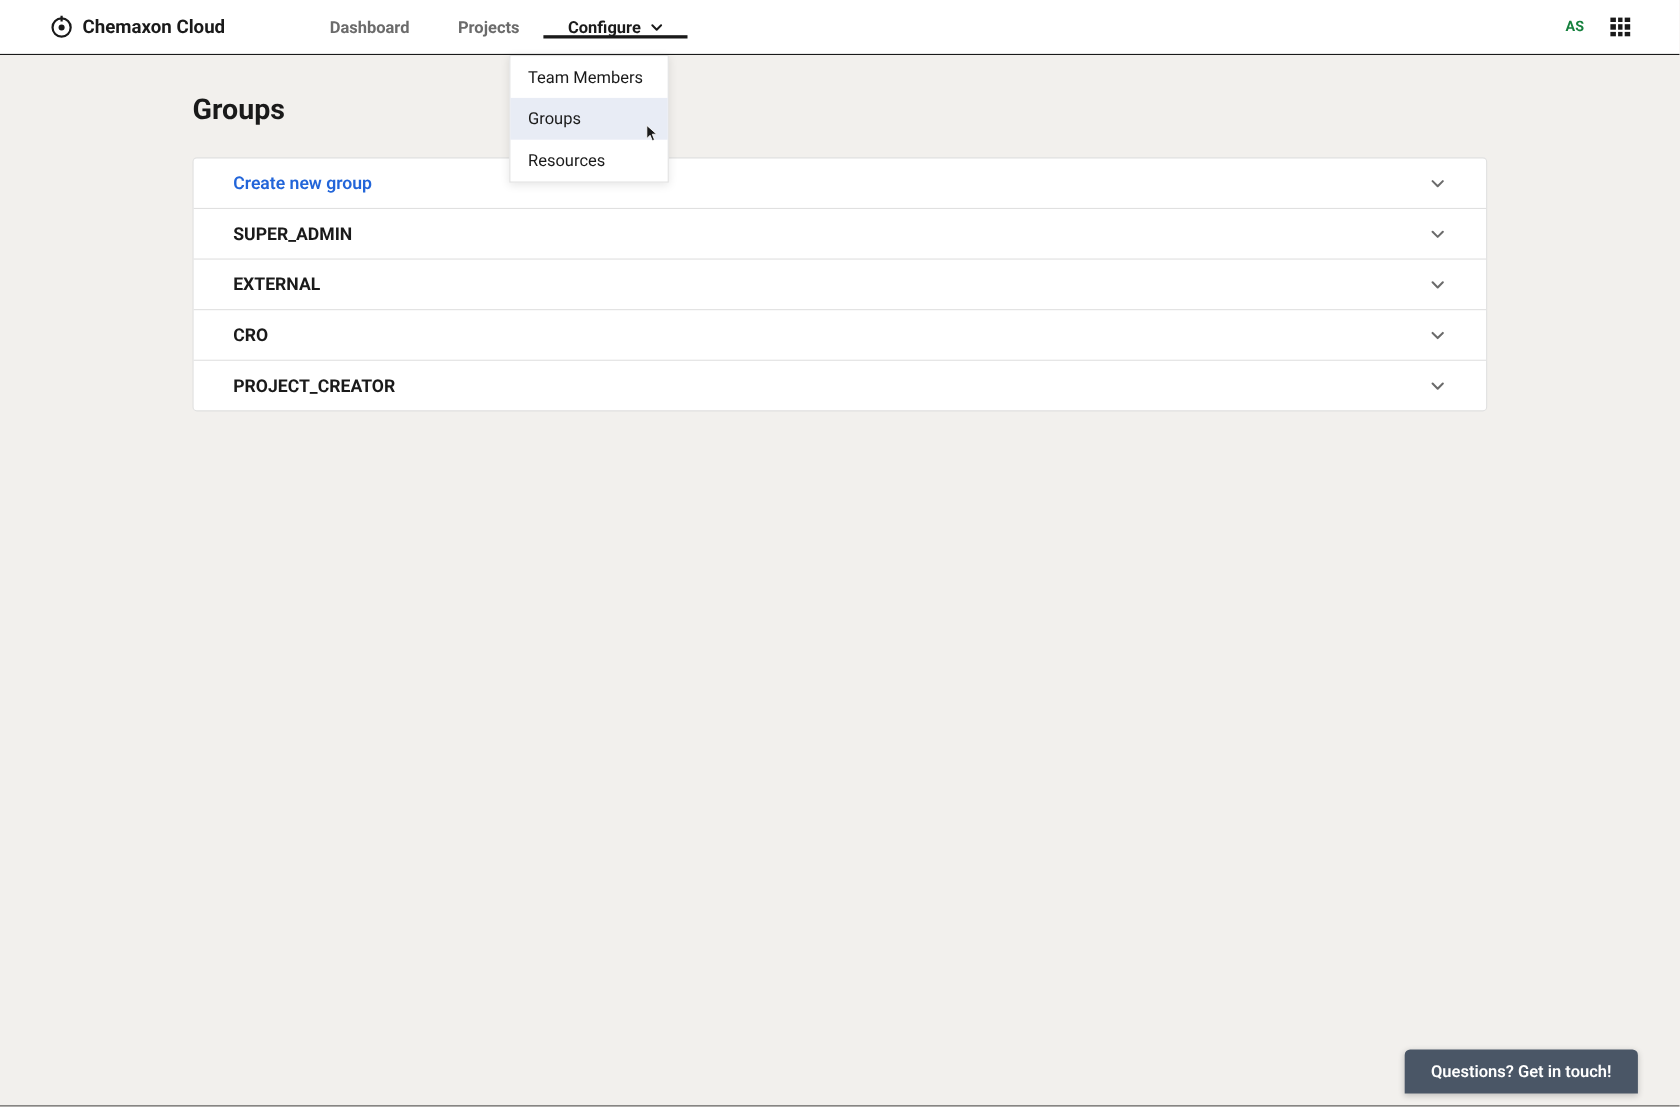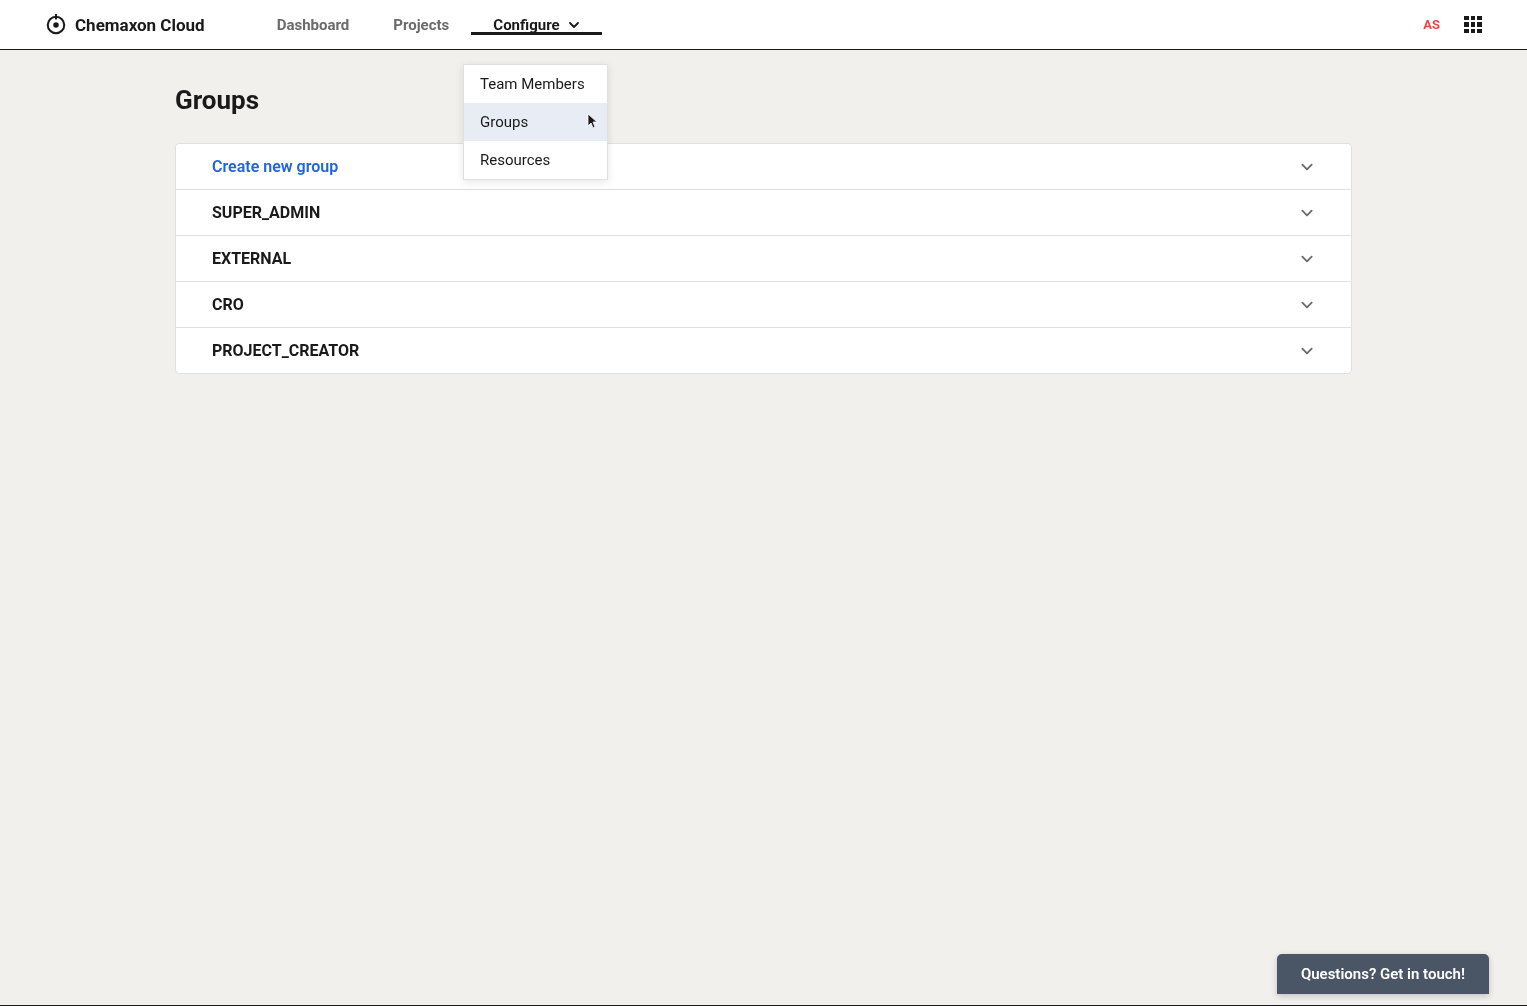--- a/index.html
+++ b/index.html
@@ -16,20 +16,21 @@
       overflow: hidden;
     }
     .header {
       background: #ffffff;
       height: 50px;
       border-bottom: 1px solid #1a1a1a;
       display: flex;
       align-items: center;
       padding: 14px 45px;
       position: relative;
+      gap: 23px;
     }
     .logo-area {
       display: flex;
       align-items: center;
       gap: 8px;
       margin-right: 50px;
     }
     .logo-icon {
       width: 22px;
       height: 22px;
@@ -83,38 +84,38 @@
     }
     .header-right {
       margin-left: auto;
       display: flex;
       align-items: center;
       gap: 24px;
     }
     .user-initials {
       font-size: 13px;
       font-weight: 700;
-      color: #ef4444;
+      color: #15803d;
     }
     .apps-icon {
       width: 18px;
       height: 18px;
       display: grid;
       grid-template-columns: repeat(3, 1fr);
       grid-template-rows: repeat(3, 1fr);
       gap: 2px;
     }
     .apps-icon span {
       background: #1a1a1a;
       width: 100%;
       height: 100%;
     }
     .dropdown {
       position: absolute;
-      top: 64px;
+      top: 50px;
       left: 463px;
       width: 145px;
       background: #ffffff;
       border: 1px solid #e0e0e0;
       box-shadow: 0 2px 8px rgba(0,0,0,0.1);
       z-index: 100;
     }
     .dropdown-item {
       padding: 10px 16px;
       font-size: 15px;

